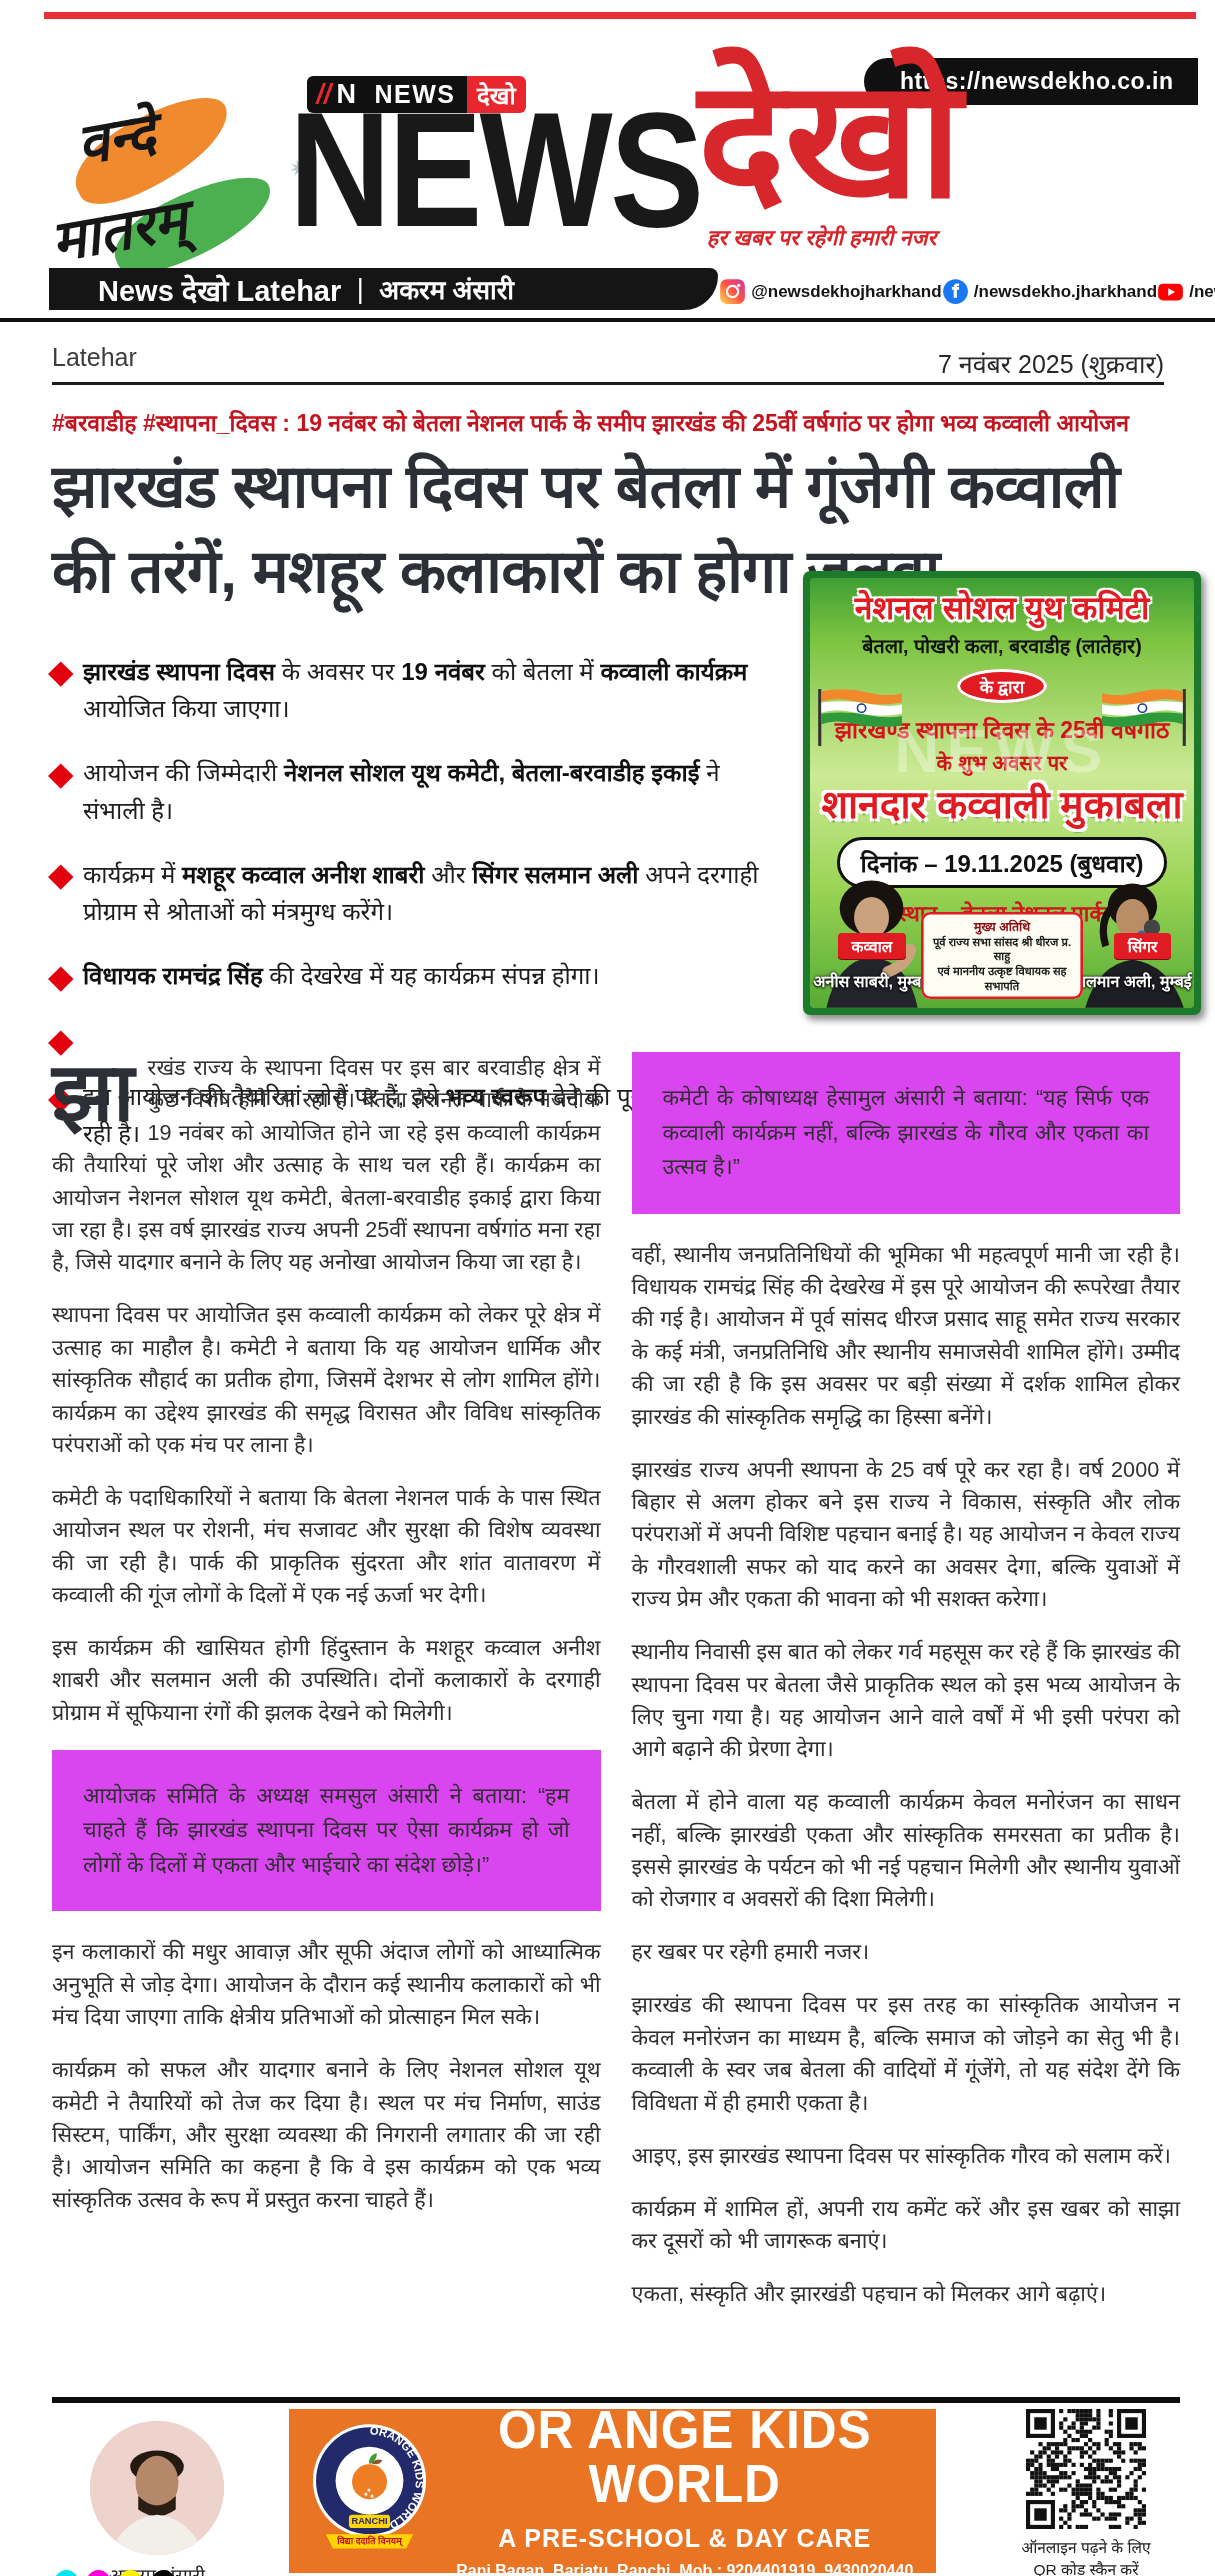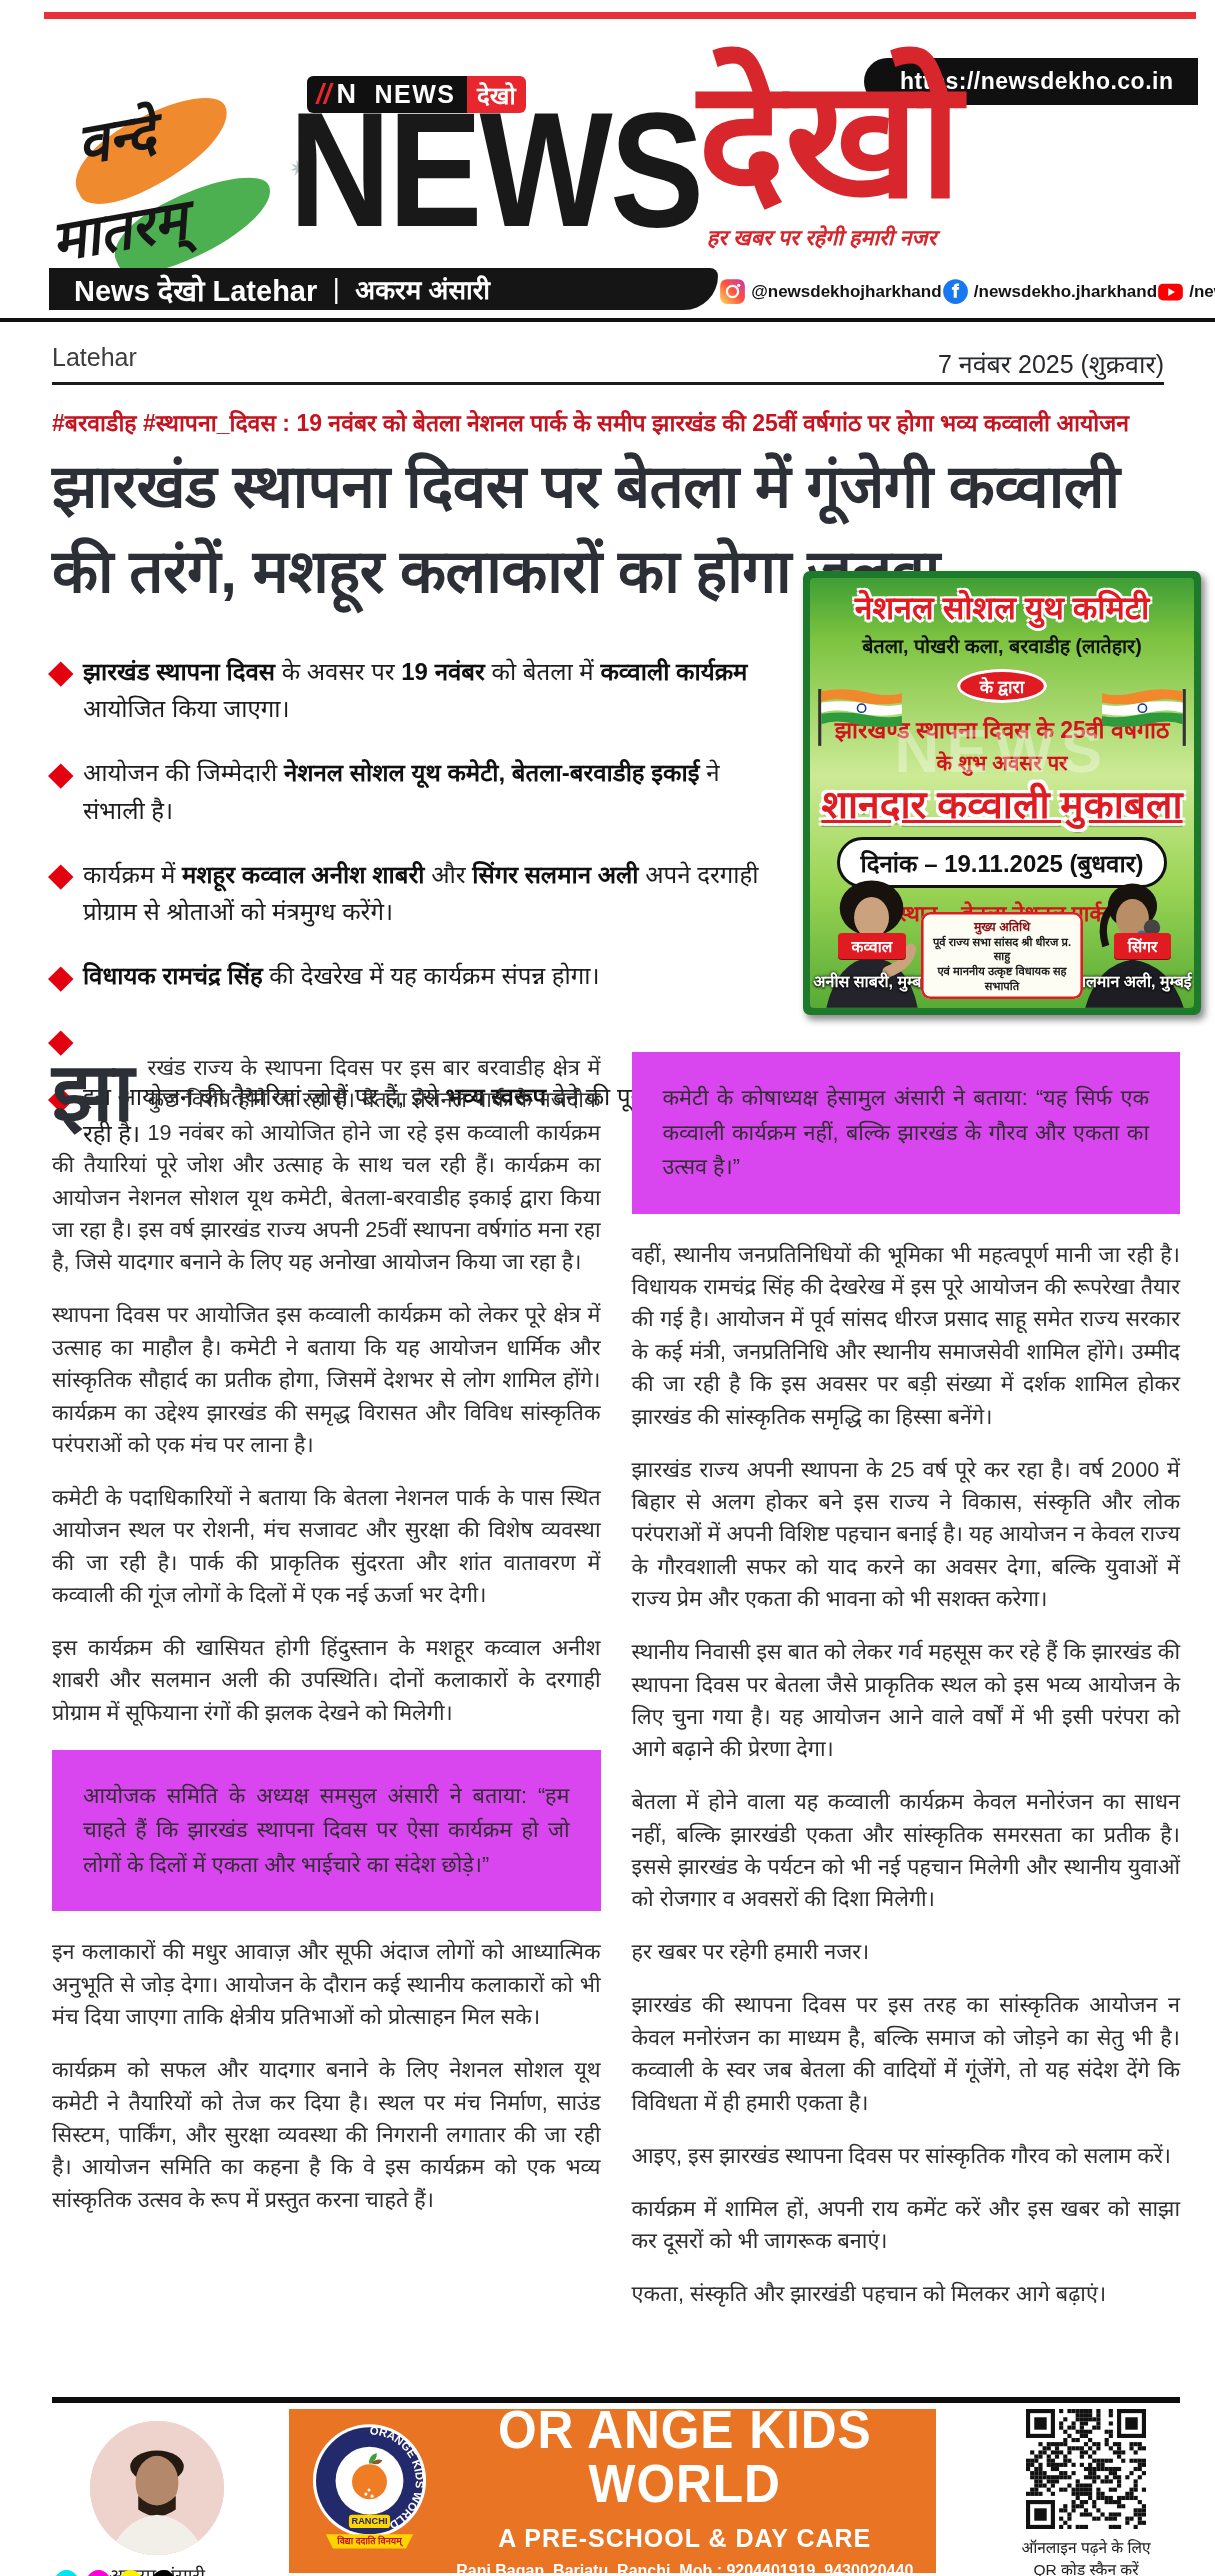--- a/index.html
+++ b/index.html
@@ -35,21 +35,21 @@
   .news-big{position:absolute;left:289px;top:88px;font-size:164px;font-weight:900;color:#191919;
             letter-spacing:-3.1px;transform:scaleX(.86);transform-origin:left;line-height:1;}
   .dekho-block{position:absolute;left:698px;top:62px;width:247px;text-align:center;}
   .jharkhand-red{font-size:41px;font-weight:900;color:#d7262c;letter-spacing:2.1px;}
   .dekho-big{font-size:164px;font-weight:900;color:#d7262c;line-height:.95;}
   .tagline-red{font-size:21.6px;font-weight:bold;font-style:italic;color:#d7262c;margin-top:4.1px;white-space:nowrap;}
 
   
   .bureau-bar{position:absolute;left:49px;top:268px;width:644px;height:42px;background:#151515;
               border-radius:0 14.4px 62px 0;display:flex;align-items:center;padding-left:25px;}
-  .bureau-bar .t1{color:#fff;font-size:29px;font-weight:bold;}
+  .bureau-bar .t1{color:#fff;font-size:29px;font-weight:bold;margin-left:24px;}
   .bureau-bar .sep{color:#fff;font-size:27px;margin:0 15.5px;font-weight:300;}
   .bureau-bar .t2{color:#fff;font-size:26px;font-weight:600;}
   .social-row{position:absolute;left:719px;top:278px;right:15.5px;display:flex;align-items:center;
               justify-content:space-between;}
   .social-item{display:flex;align-items:center;gap:5.2px;}
   .social-item .handle{font-size:17px;font-weight:bold;color:#141414;white-space:nowrap;}
   .sicon{width:27px;height:27px;display:inline-flex;align-items:center;justify-content:center;}
   .rule-1{position:absolute;top:318px;left:0;right:0;height:3.6px;background:#101010;}
 
   
@@ -75,21 +75,21 @@
   .poster-in{position:relative;width:100%;height:100%;border-radius:4.1px;overflow:hidden;text-align:center;
           background:linear-gradient(180deg,#3f9e35 0%,#7cc340 14%,#cdea96 46%,#9ad455 72%,#57ab35 100%);}
   .p-org{margin-top:13.4px;font-size:32px;font-weight:900;color:#e01b22;line-height:1.05;
          text-shadow:-2.1px -2.1px 0 #fff,2.1px -2.1px 0 #fff,-2.1px 2.1px 0 #fff,2.1px 2.1px 0 #fff,0 3.1px 0 #fff;}
   .p-addr{margin-top:7.2px;font-size:19.6px;font-weight:800;color:#111;}
   .p-by{display:inline-block;margin-top:9.3px;background:#e01b22;color:#fff;font-size:17.5px;font-weight:800;
         padding:5.2px 23px;border-radius:50%;box-shadow:0 0 0 3.1px #fff inset;}
   .p-occ1{margin-top:10.3px;font-size:23px;font-weight:900;color:#d2121d;}
   .p-occ2{margin-top:3.1px;font-size:20.6px;font-weight:900;color:#d2121d;}
   .p-event{margin-top:8.2px;font-size:39px;font-weight:900;color:#e01b22;line-height:1;
-         text-shadow:-2.6px -2.6px 0 #fff,2.6px -2.6px 0 #fff,-2.6px 2.6px 0 #fff,2.6px 2.6px 0 #fff,0 4.1px 1px rgba(0,0,0,.25);text-decoration:underline;}
+         text-shadow:-2.6px -2.6px 0 #fff,2.6px -2.6px 0 #fff,-2.6px 2.6px 0 #fff,2.6px 2.6px 0 #fff,0 4.1px 1px rgba(0,0,0,.25);}
   .p-date{display:inline-block;margin-top:13.4px;background:#fff;border:3.6px solid #111;border-radius:31px;
           font-size:24px;font-weight:900;color:#111;padding:6.2px 20.6px;}
   .p-venue{margin-top:9.3px;font-size:21.6px;font-weight:900;color:#d2121d;}
   .p-flag{position:absolute;top:109px;}
   .p-flag.left{left:5.2px;} .p-flag.right{right:5.2px;transform:scaleX(-1);}
   .p-sing{position:absolute;bottom:0;width:118px;height:134px;}
   .p-sing.left{left:1px;} .p-sing.right{right:1px;}
   .p-role{position:absolute;bottom:49px;background:#e01b22;color:#fff;font-size:15.5px;font-weight:800;
           padding:2.1px 13.4px;border-radius:4.1px;box-shadow:0 1px 0 #7e0a0f;}
   .p-role.left{left:28px;} .p-role.right{right:23px;}

